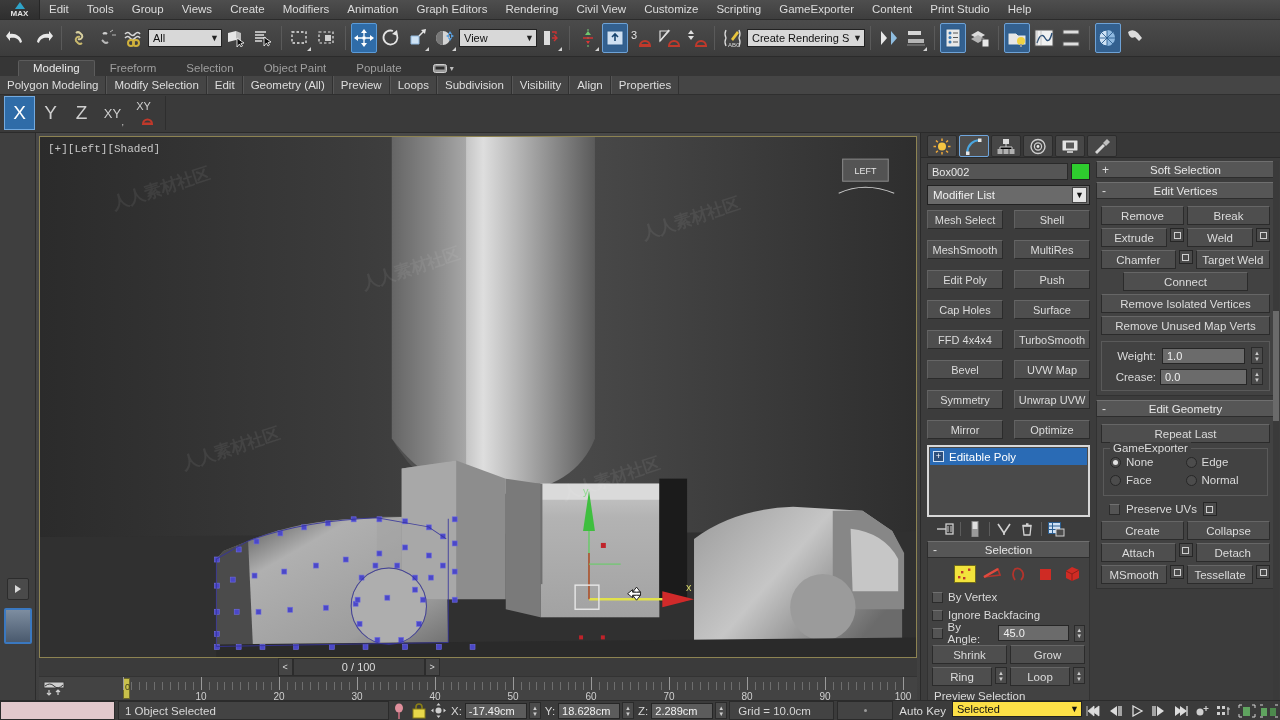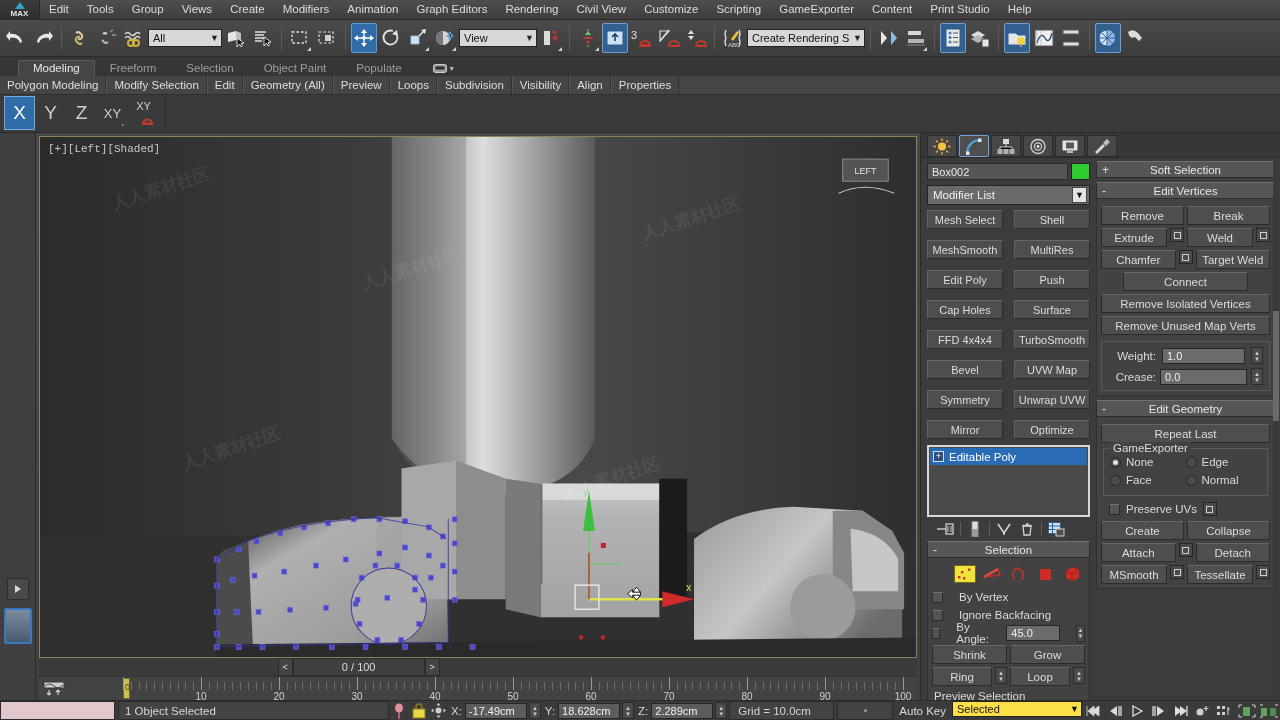--- a/index.html
+++ b/index.html
@@ -144,21 +144,21 @@
 
   .roll{ margin-bottom:4px; }
   .rollhdr{ height:17px; background:#565656; border:1px solid #2d2d2d; border-top-color:#6f6f6f;
             display:flex;align-items:center; justify-content:center; position:relative;
             color:#e6e6e6; font-size:11.5px; }
   .rollhdr .sign{ position:absolute; left:5px; font-size:12px; color:#ddd; }
   .rollbody{ border:1px solid #323232; border-top:none; background:#424242; padding:4px; }
 
   .selicons{ display:flex; gap:5px; padding:3px 0 5px 22px; align-items:center;}
   .selicon{ width:22px;height:18px; display:flex;align-items:center;justify-content:center;}
-  .chkrow{ display:flex; align-items:center; gap:16px; height:18px; font-size:11.5px; color:#dadada;}
+  .chkrow{ display:flex; align-items:center; gap:5px; height:18px; font-size:11.5px; color:#dadada;}
   .chk{ width:11px;height:11px; background:#545454; border:1px solid #2b2b2b; border-top-color:#707070;}
   .spin{ width:12px;height:17px; background:#4b4b4b; border:1px solid #2b2b2b;
          display:flex;flex-direction:column;align-items:center;justify-content:center; color:#ccc;
          font-size:6px; line-height:6px;}
   .numfield{ height:16px; background:#6b6b6b; border:1px solid #262626; color:#f0f0f0;
              font-size:11px; display:flex;align-items:center; padding-left:4px;}
   .btnrow{ display:flex; gap:3px; margin-top:3px;}
   .fbtn{ flex:1 1 0; height:19px; background:#4e4e4e; border:1px solid #2b2b2b;
          border-top-color:#666; display:flex;align-items:center;justify-content:center;
          color:#dcdcdc; font-size:11.5px;}

